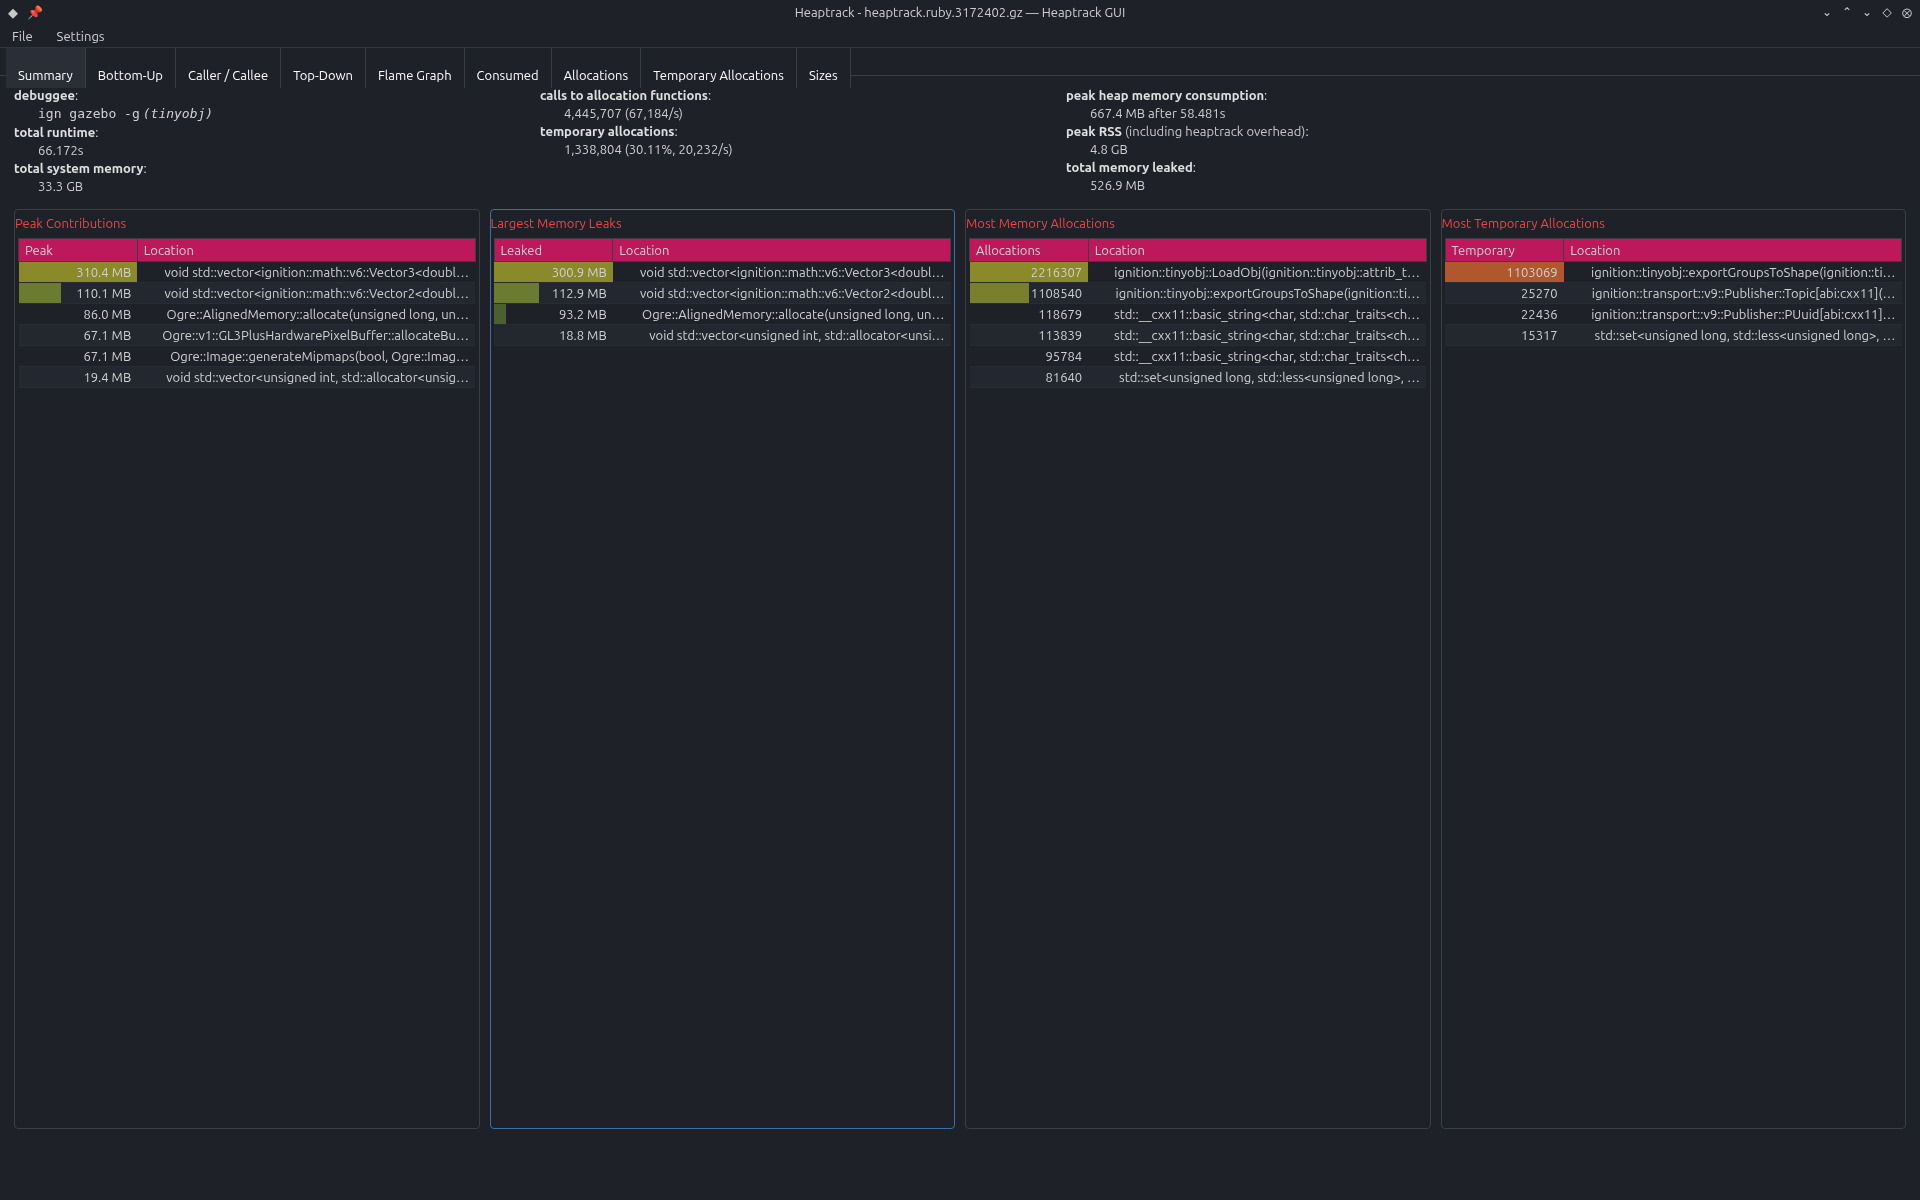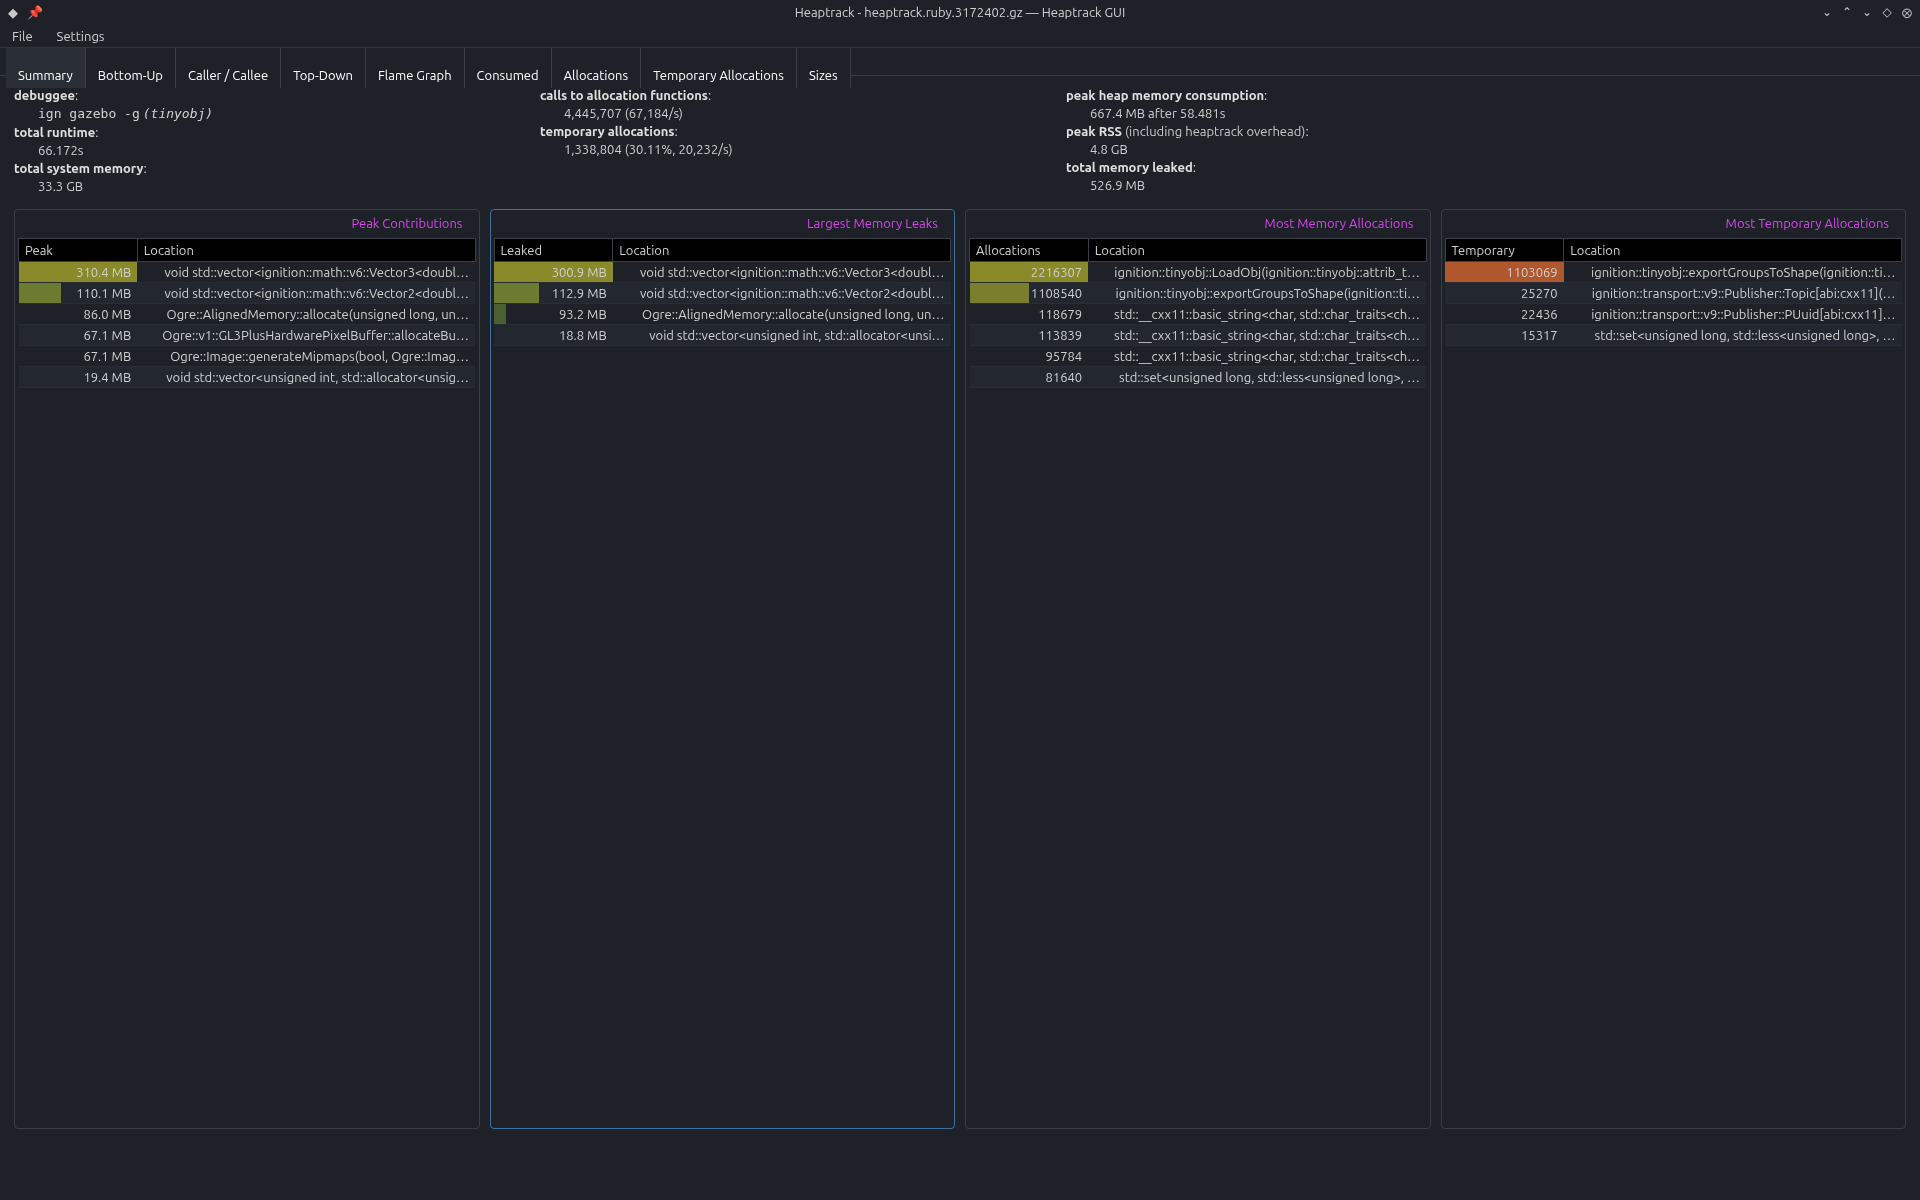--- a/index.html
+++ b/index.html
@@ -72,33 +72,33 @@
   }
   .panel {
     flex:1;
     border:1px solid #3a3f46;
     border-radius:4px;
     display:flex; flex-direction:column;
     background:#1e2228;
   }
   .panel.highlight { border-color:#3d6f9f; }
   .panel-title {
-    text-align:right;
+    text-align:left;
     padding:6px 16px 8px 0;
-    color:#d946ef;
+    color:#ef4444;
     font-size:13px;
   }
   table {
     width: calc(100% - 6px);
     margin: 0 3px;
     border-collapse: collapse;
     table-layout: fixed;
   }
   th {
-    background:#000000;
+    background:#be185d;
     color:#d0d0d0;
     text-align:left;
     padding:4px 6px;
     font-weight:normal;
     border:1px solid #3a3f46;
     font-size:13px;
   }
   td {
     padding:3px 6px;
     border-bottom:1px solid #282c33;

